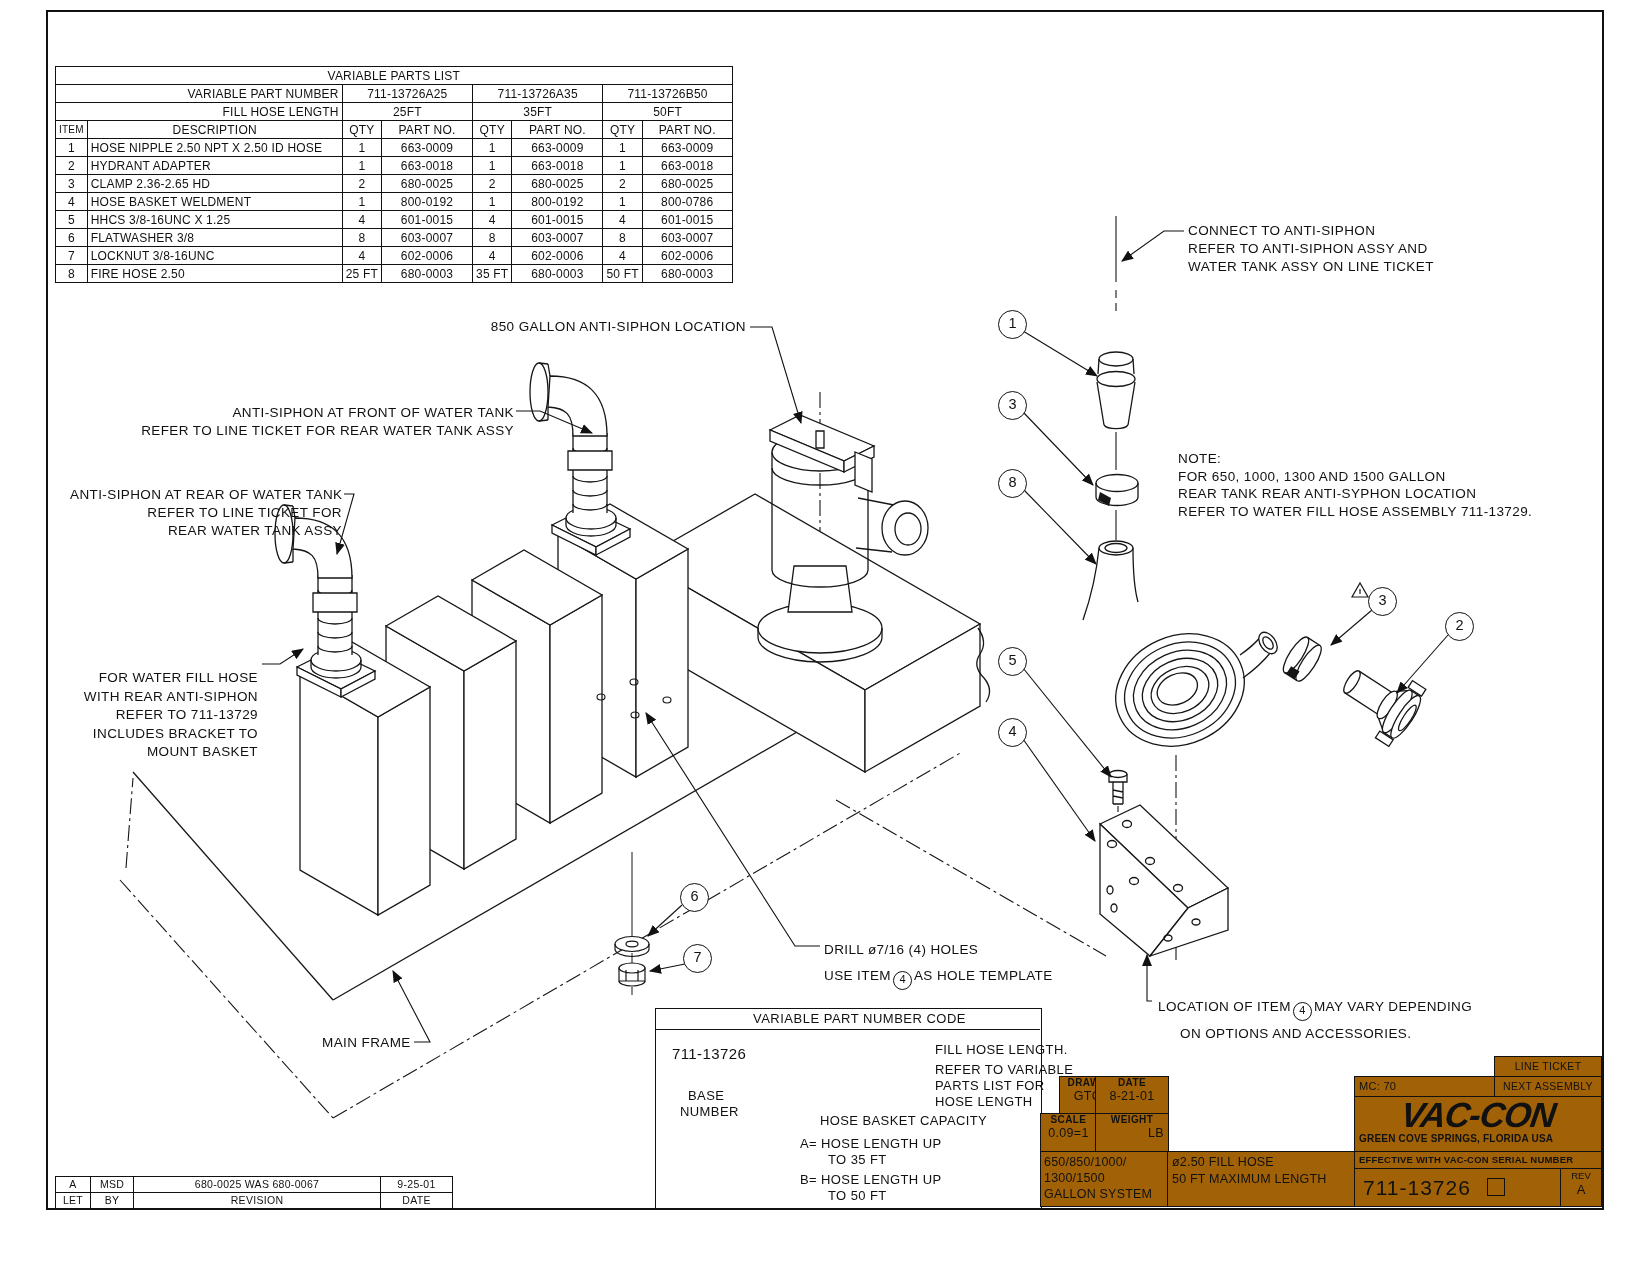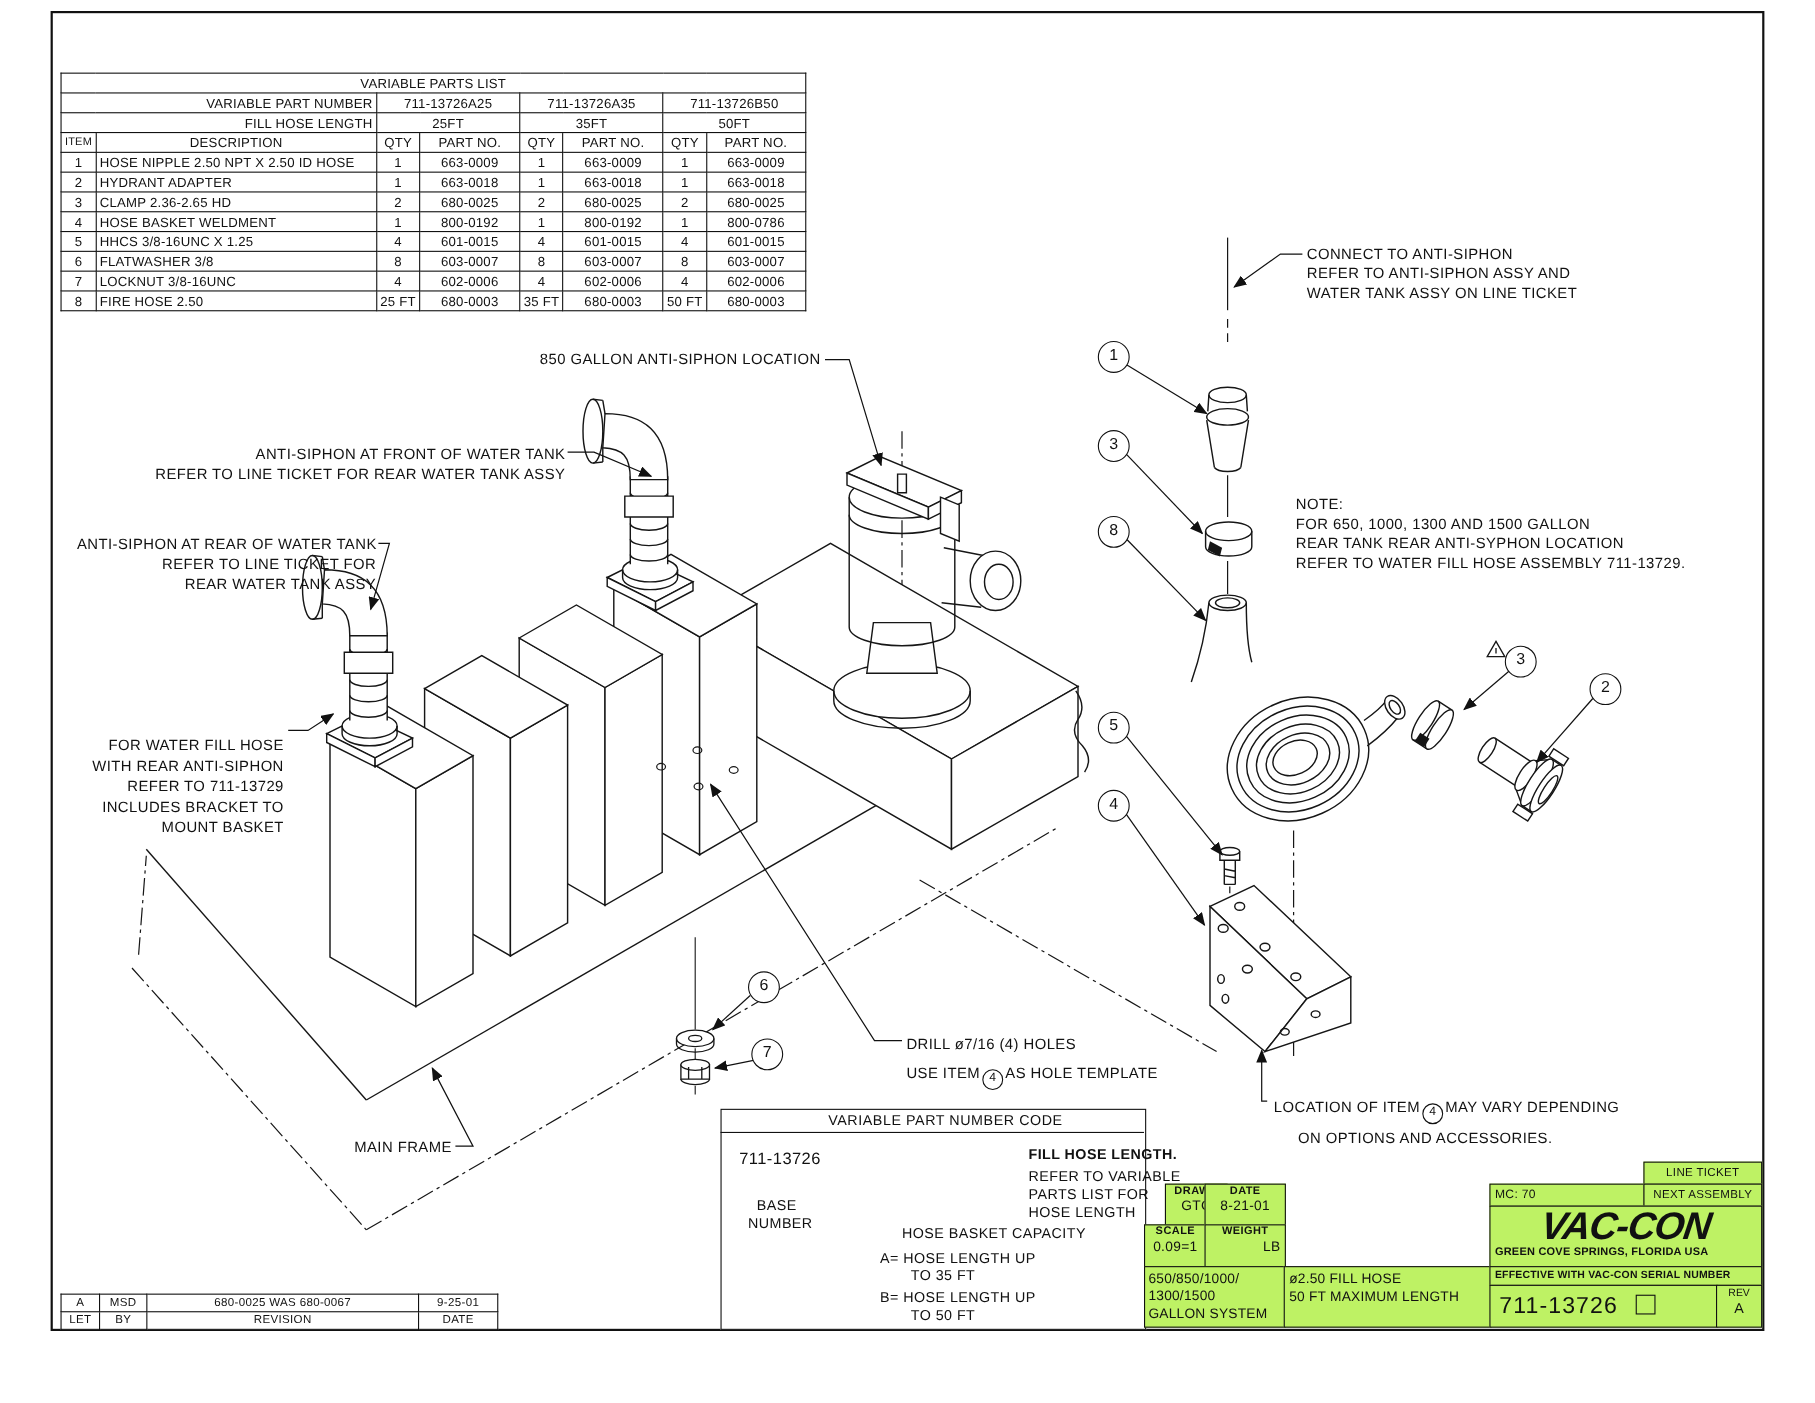--- a/index.html
+++ b/index.html
@@ -25,21 +25,21 @@
   table.plist td.rr{text-align:right;}
   table.plist tbody.gen td:nth-child(2){text-align:left;}
 
   
   .cb{position:absolute;left:655px;top:1008px;width:385px;height:199px;border:1.6px solid #111;background:#fff;}
   .cb-title{position:absolute;left:655px;top:1008px;width:385px;height:22px;line-height:22px;
             text-align:center;font-size:13px;letter-spacing:.5px;border-bottom:1.3px solid #111;box-sizing:border-box;padding-left:24px;}
   .cbt{position:absolute;font-size:13px;letter-spacing:.4px;white-space:nowrap;line-height:16px;}
 
   
-  .tb{position:absolute;border:1.3px solid #111;background:#bef264;box-sizing:border-box;overflow:hidden;}
+  .tb{position:absolute;border:1.3px solid #111;background:#a16207;box-sizing:border-box;overflow:hidden;}
   .tb .lab{font-size:10px;letter-spacing:.4px;text-align:center;line-height:12px;font-weight:bold;}
   .tb .val{font-size:12.5px;text-align:center;letter-spacing:.3px;}
   .tb-title{font-size:17px;letter-spacing:1px;text-align:center;line-height:23px;padding-top:4px;}
   .logo{font-style:italic;font-weight:bold;font-size:35px;letter-spacing:-1px;transform:skewX(-8deg);
         text-align:center;line-height:36px;}
   .logo-sub{font-size:10px;font-weight:bold;letter-spacing:.2px;text-align:left;padding-left:4px;}
   .pnbig{font-size:21px;letter-spacing:1px;line-height:37px;padding-left:8px;}
   .pnbox{display:inline-block;width:16px;height:16px;border:1.5px solid #111;margin-left:16px;vertical-align:-1px;}
 
   
@@ -451,21 +451,21 @@
   <div class="balloon" style="left:1368px;top:587px;">3</div>
   <div class="balloon" style="left:1445px;top:612px;">2</div>
   <div class="balloon" style="left:680px;top:883px;">6</div>
   <div class="balloon" style="left:683px;top:944px;">7</div>
 
   <div class="cb"></div>
   <div class="cb-title">VARIABLE PART NUMBER CODE</div>
   <div class="cbt" style="left:672px;top:1046px;font-size:15px;">711-13726</div>
   <div class="cbt" style="left:688px;top:1088px;">BASE</div>
   <div class="cbt" style="left:680px;top:1104px;">NUMBER</div>
-  <div class="cbt" style="left:935px;top:1042px;font-weight:bold;">FILL HOSE LENGTH.</div>
+  <div class="cbt" style="left:935px;top:1042px;">FILL HOSE LENGTH.</div>
   <div class="cbt" style="left:935px;top:1062px;">REFER TO VARIABLE</div>
   <div class="cbt" style="left:935px;top:1078px;">PARTS LIST FOR</div>
   <div class="cbt" style="left:935px;top:1094px;">HOSE LENGTH</div>
   <div class="cbt" style="left:820px;top:1113px;">HOSE BASKET CAPACITY</div>
   <div class="cbt" style="left:800px;top:1136px;">A= HOSE LENGTH UP</div>
   <div class="cbt" style="left:828px;top:1152px;">TO 35 FT</div>
   <div class="cbt" style="left:800px;top:1172px;">B= HOSE LENGTH UP</div>
   <div class="cbt" style="left:828px;top:1188px;">TO 50 FT</div>
 
   <div class="tb" style="left:1059px;top:1076px;width:57px;height:39px;">

